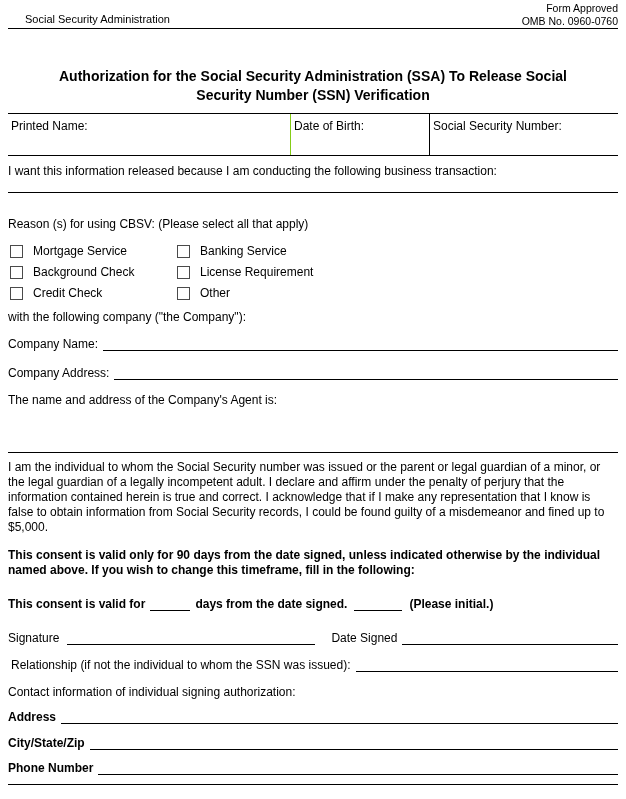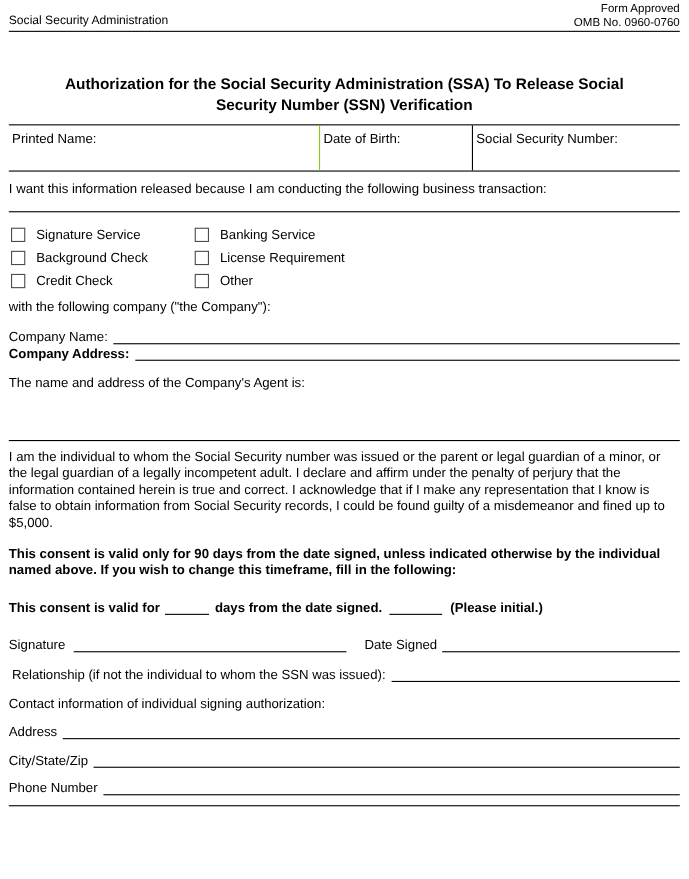--- a/index.html
+++ b/index.html
@@ -3,21 +3,21 @@
 <meta charset="utf-8">
 <style>
   html,body{margin:0;padding:0;background:#fff;}
   body{
     width:626px;height:799px;
     font-family:"Liberation Sans","DejaVu Sans",sans-serif;
     font-size:12px;color:#000;overflow:hidden;
   }
   .page{padding:0 8px;}
   .topbar{display:flex;justify-content:space-between;align-items:flex-end;padding-top:2px;border-bottom:1px solid #000;}
-  .agency{font-size:11px;padding-bottom:3px;}
+  .agency{font-size:11px;padding-bottom:3px;margin-left:17px;}
   .approved{text-align:right;font-size:10.5px;line-height:1.2;padding-bottom:1px;}
   .title{text-align:center;font-weight:bold;font-size:14px;line-height:1.35;padding:6px 28px 8px;border-bottom:1px solid #000;margin-top:32px;}
   .fieldrow{display:flex;border-bottom:1px solid #000;height:41px;}
   .cell{padding:5px 2px 0 3px;}
   .c1{width:277px;}
   .c2{width:133px;border-left:1px solid #84cc16;}
   .c3{flex:1;border-left:1px solid #000;}
   .para{line-height:15px;}
   .release{margin-top:8px;}
   .blankline{height:13px;border-bottom:1px solid #000;}
@@ -25,36 +25,36 @@
   .cbgrid{margin-top:10px;}
   .cbrow{display:flex;height:21px;align-items:center;}
   .cbcol{display:flex;align-items:center;}
   .cbcol.first{width:167px;}
   .cb{width:11px;height:11px;border:1px solid #4a4a4a;margin:0 10px 0 2px;flex:0 0 auto;background:#fff;}
   .withco{margin-top:6px;}
   .fillrow{display:flex;align-items:flex-end;text-align:center;}
   .fillrow .lbl{white-space:nowrap;}
   .fill{flex:1;border-bottom:1px solid #000;height:14px;margin-left:5px;}
   .mt12{margin-top:12px;}
-  .mt14{font-weight:bold;}
+  .mt14{margin-top:14px;}
   .authorize{margin-top:15px;}
   .agent-label{margin-top:13px;}
   .agent-area{height:45px;border-bottom:1px solid #000;}
   .declaration{margin-top:7px;}
   .consent-bold{margin-top:13px;font-weight:bold;}
   .validfor{margin-top:19px;font-weight:bold;}
   .blank{display:inline-block;border-bottom:1px solid #000;height:13px;vertical-align:bottom;}
   .days-blank{width:40px;margin:0 5px;}
   .init-blank{width:48px;margin:0 7px;}
   .sigrow{display:flex;align-items:flex-end;margin-top:19px;}
   .sig-fill{flex:0 0 248px;border-bottom:1px solid #000;height:14px;margin-left:8px;}
   .datesigned-lbl{margin-left:16px;white-space:nowrap;}
   .relrow{margin-top:12px;padding-left:3px;}
   .contact-heading{margin-top:13px;font-weight:normal;}
-  .boldrow .lbl{font-weight:normal;}
+  .boldrow .lbl{font-weight:bold;}
   .addr{margin-top:10px;}
   .csz{margin-top:11px;}
   .phone{margin-top:10px;}
   .botrule{border-top:1px solid #000;margin-top:9px;}
   .footer{padding-top:4px;}
 </style>
 </head>
 <body>
 
 <div class="page">
@@ -77,26 +77,27 @@
       <span>Date of Birth:</span>
     </div>
     <div class="cell c3">
       <span>Social Security Number:</span>
     </div>
   </div>
 
   <div class="release para">I want this information released because I am conducting the following business transaction:</div>
   <div class="blankline"></div>
 
+  <div class="reasons-label">Reason (s) for using CBSV: (Please select all that apply)</div>
 
   <div class="cbgrid">
     <div class="cbrow">
       <div class="cbcol first">
         <span class="cb"></span>
-        <span>Signature Service</span>
+        <span>Mortgage Service</span>
       </div>
       <div class="cbcol">
         <span class="cb"></span>
         <span>Banking Service</span>
       </div>
     </div>
     <div class="cbrow">
       <div class="cbcol first">
         <span class="cb"></span>
         <span>Background Check</span>

